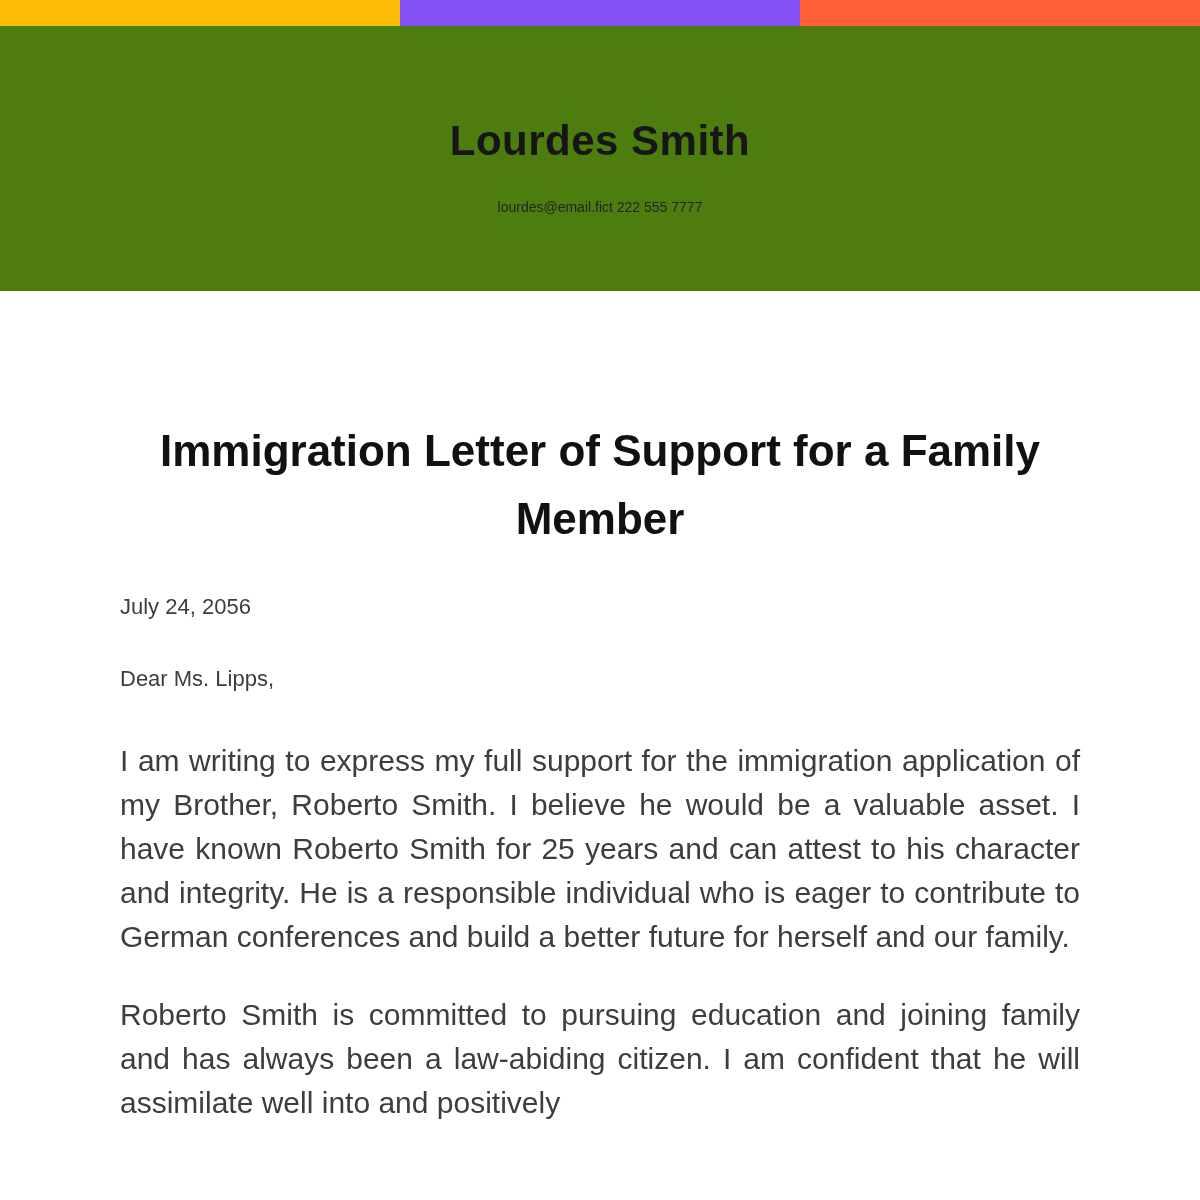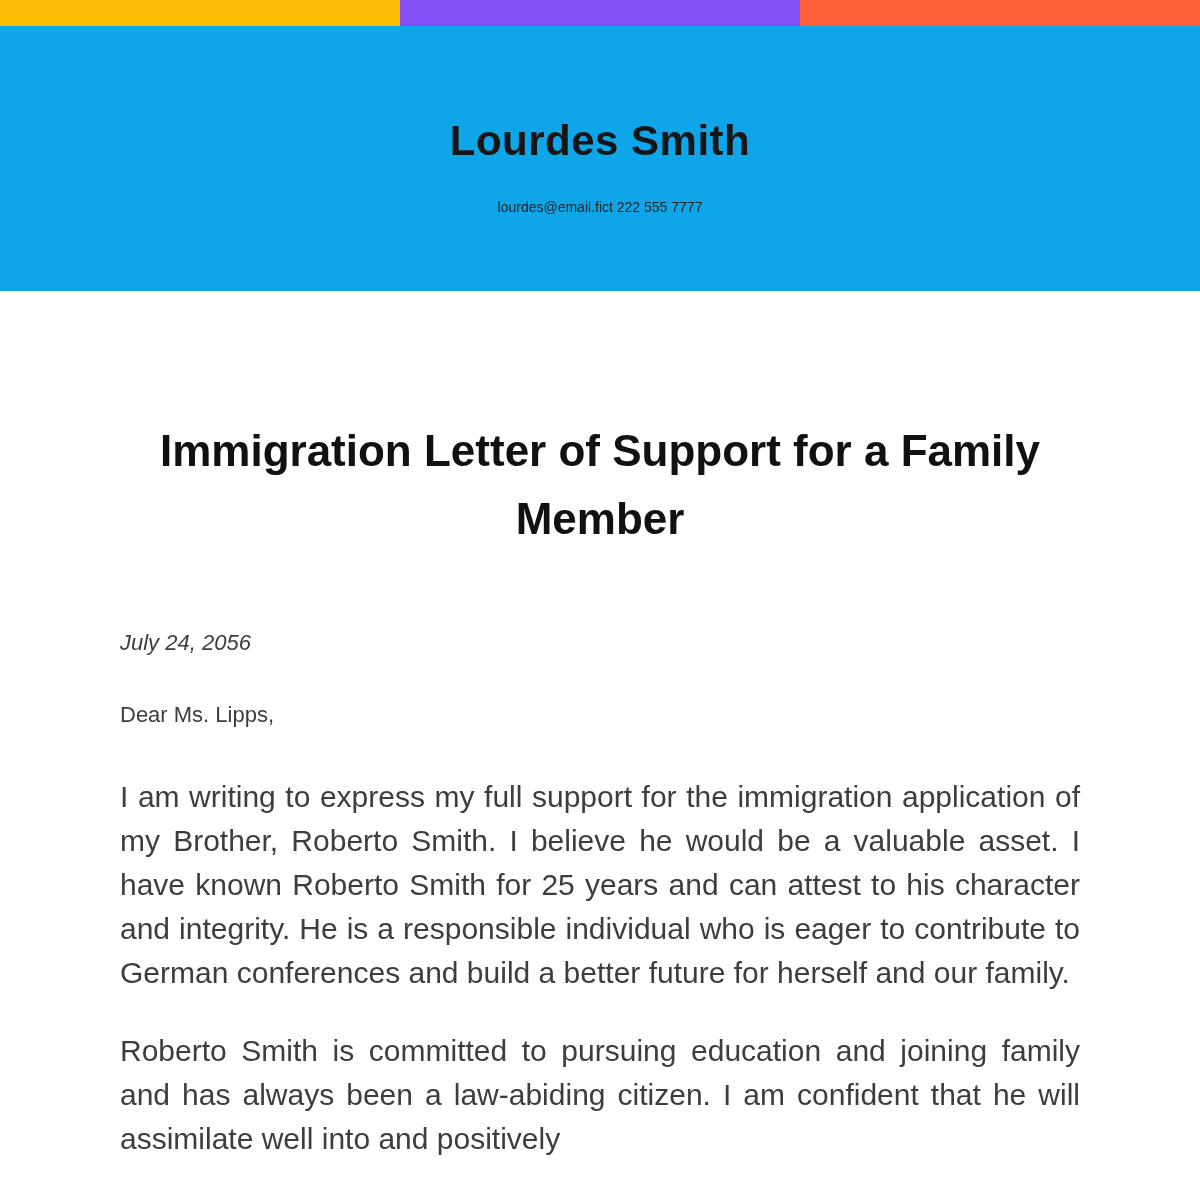--- a/index.html
+++ b/index.html
@@ -41,24 +41,23 @@
   }
   .doc-title {
     margin-top: 126px;
     text-align: center;
     font-size: 44px;
     line-height: 68px;
     font-weight: 700;
     color: #111111;
   }
   .date-line {
-    margin-top: 72px;
+    margin-top: 36px;
     font-size: 22px;
     line-height: 36px;
-    font-style: italic;
   }
   .recipient {
     margin-top: 28px;
     font-size: 22px;
     line-height: 36px;
   }
   .recipient .recipient-name {
     font-weight: 700;
     color: #1c1c1c;
   }
@@ -79,21 +78,21 @@
 </style>
 </head>
 <body>
 
 <div class="accent-bar">
   <div class="seg" style="background-color: rgb(255, 188, 5);"></div>
   <div class="seg" style="background-color: rgb(130, 80, 244);"></div>
   <div class="seg" style="background-color: rgb(255, 96, 56);"></div>
 </div>
 
-<div class="letterhead" style="background-color: #0ea5e9;">
+<div class="letterhead" style="background-color: #4d7c0f;">
   <div class="name">Lourdes Smith</div>
   <div class="contact">lourdes@email.fict 222 555 7777</div>
 </div>
 
 <div class="letter-main">
   <h1 class="doc-title">Immigration Letter of Support for a Family Member</h1>
 
   <div class="date-line">July 24, 2056</div>
 
 

